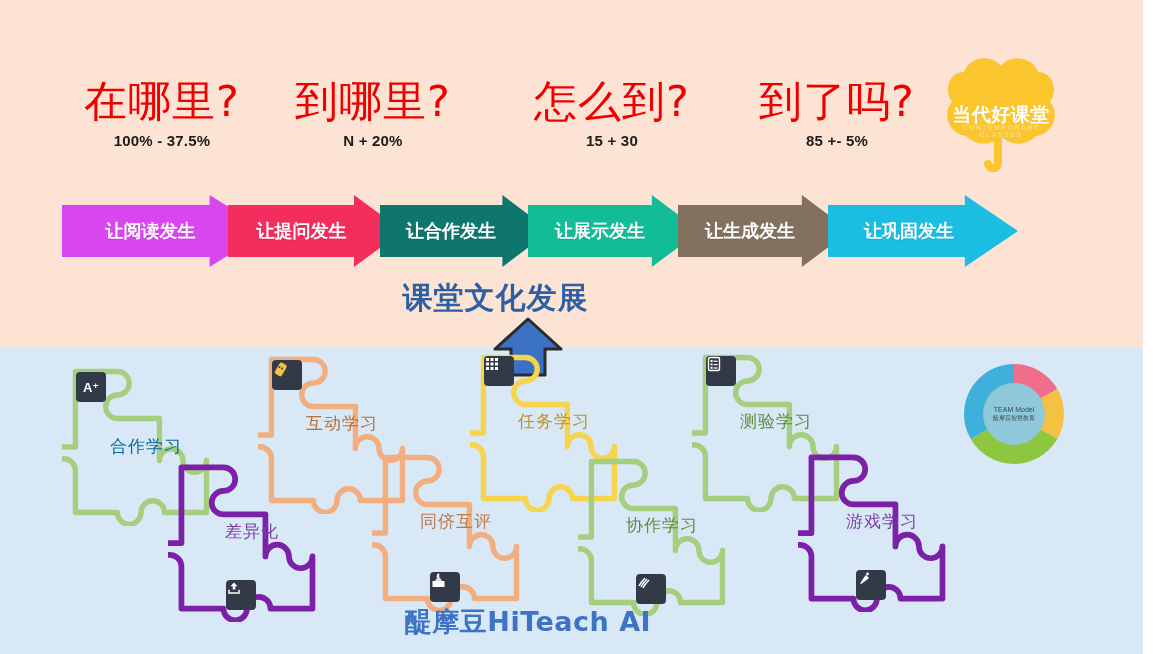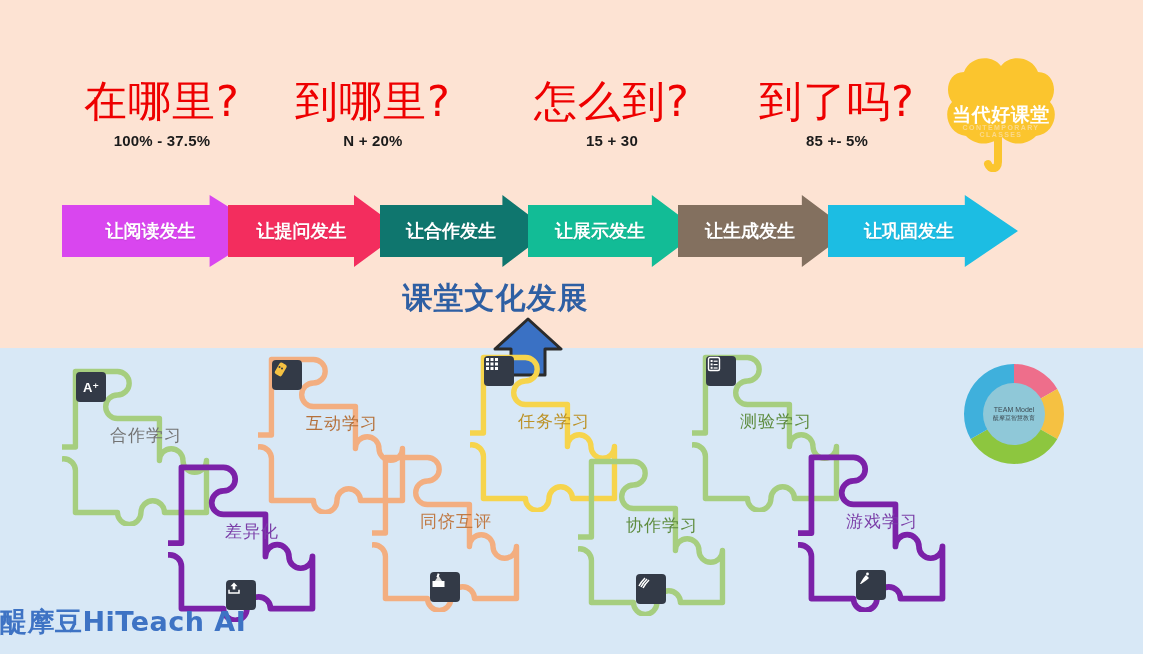--- a/index.html
+++ b/index.html
@@ -74,21 +74,21 @@
     font-family:"DejaVu Sans","Liberation Sans",sans-serif;
   }
   .badge {
     position:absolute; width:30px; height:30px; border-radius:4px;
     background:#333A47; display:flex; align-items:center; justify-content:center;
     color:#fff; font-size:15px; font-weight:bold; overflow:hidden;
   }
 
   
   .product-title {
-    position:absolute; left:0; top:604px; width:1056px; 
+    position:absolute; left:0; top:604px; width:1056px; text-align:center;
     color:#3E73C4; font-weight:bold; font-size:27px; letter-spacing:.5px;
     font-family:"DejaVu Sans","Liberation Sans",sans-serif;
   }
 
   
   .leaf-logo { position:absolute; left:940px; top:52px; width:122px; height:120px; }
   .leaf-cn {
     position:absolute; left:0; top:50px; width:122px; text-align:center;
     color:#ffffff; font-weight:bold; font-size:19px; letter-spacing:.5px;
     font-family:"DejaVu Sans","Liberation Sans",sans-serif;
@@ -163,21 +163,21 @@
       <polygon points="36,3 69,33 53,33 53,59 19,59 19,33 3,33" fill="#3A71C4" stroke="#2b2b2b" stroke-width="3" stroke-linejoin="round"></polygon>
     </svg>
   </div>
 
   <div class="puzzle-layer">
 
     <div class="piece" style="left:62px; top:10px;">
       <svg width="168" height="168" viewBox="0 0 100 100">
         <path d="M8,8 H33 a7,7 0 0 1 0,14 a7,7 0 0 0 0,14 H58 V61 a7,7 0 0 1 14,0 a7,7 0 0 0 14,0 V92 H61 a7,7 0 0 0 -14,0 a7,7 0 0 1 -14,0 H8 V67 a7,7 0 0 0 -14,0 a7,7 0 0 1 0,-14 H8 Z" fill="none" stroke="#A6CE7F" stroke-width="3.2" stroke-linejoin="round"></path>
       </svg>
-      <div class="piece-label" style="color:#737373;">合作学习</div>
+      <div class="piece-label" style="color:#0369a1;margin-top:11px;">合作学习</div>
       <div class="badge" style="left:14px; top:14px; font-size:13px;">A⁺</div>
     </div>
 
     <div class="piece" style="left:258px; top:-2px;">
       <svg width="168" height="168" viewBox="0 0 100 100">
         <path d="M8,8 H33 a7,7 0 0 1 0,14 a7,7 0 0 0 0,14 H58 V61 a7,7 0 0 1 14,0 a7,7 0 0 0 14,0 V92 H61 a7,7 0 0 0 -14,0 a7,7 0 0 1 -14,0 H8 V67 a7,7 0 0 0 -14,0 a7,7 0 0 1 0,-14 H8 Z" fill="none" stroke="#F3AE80" stroke-width="3.2" stroke-linejoin="round"></path>
       </svg>
       <div class="piece-label" style="color:#B5703A;">互动学习</div>
       <div class="badge" style="left:14px; top:14px;">
         <svg width="18" height="18" viewBox="0 0 18 18">

